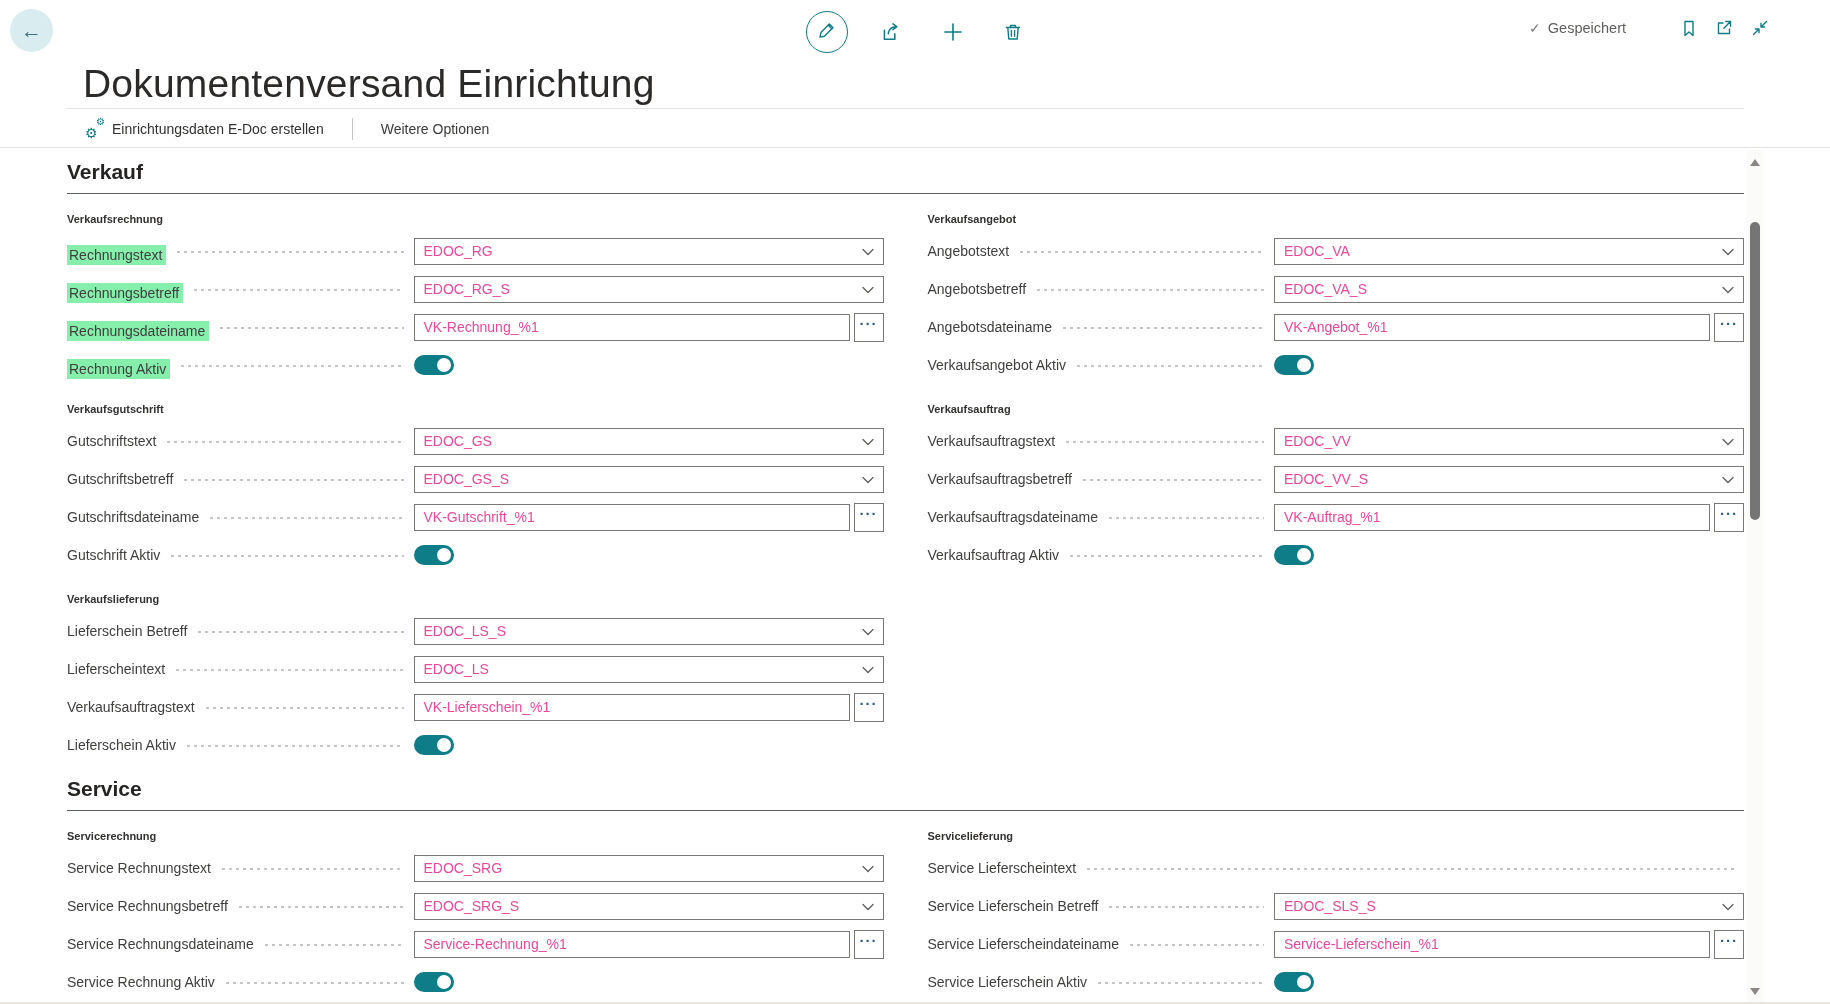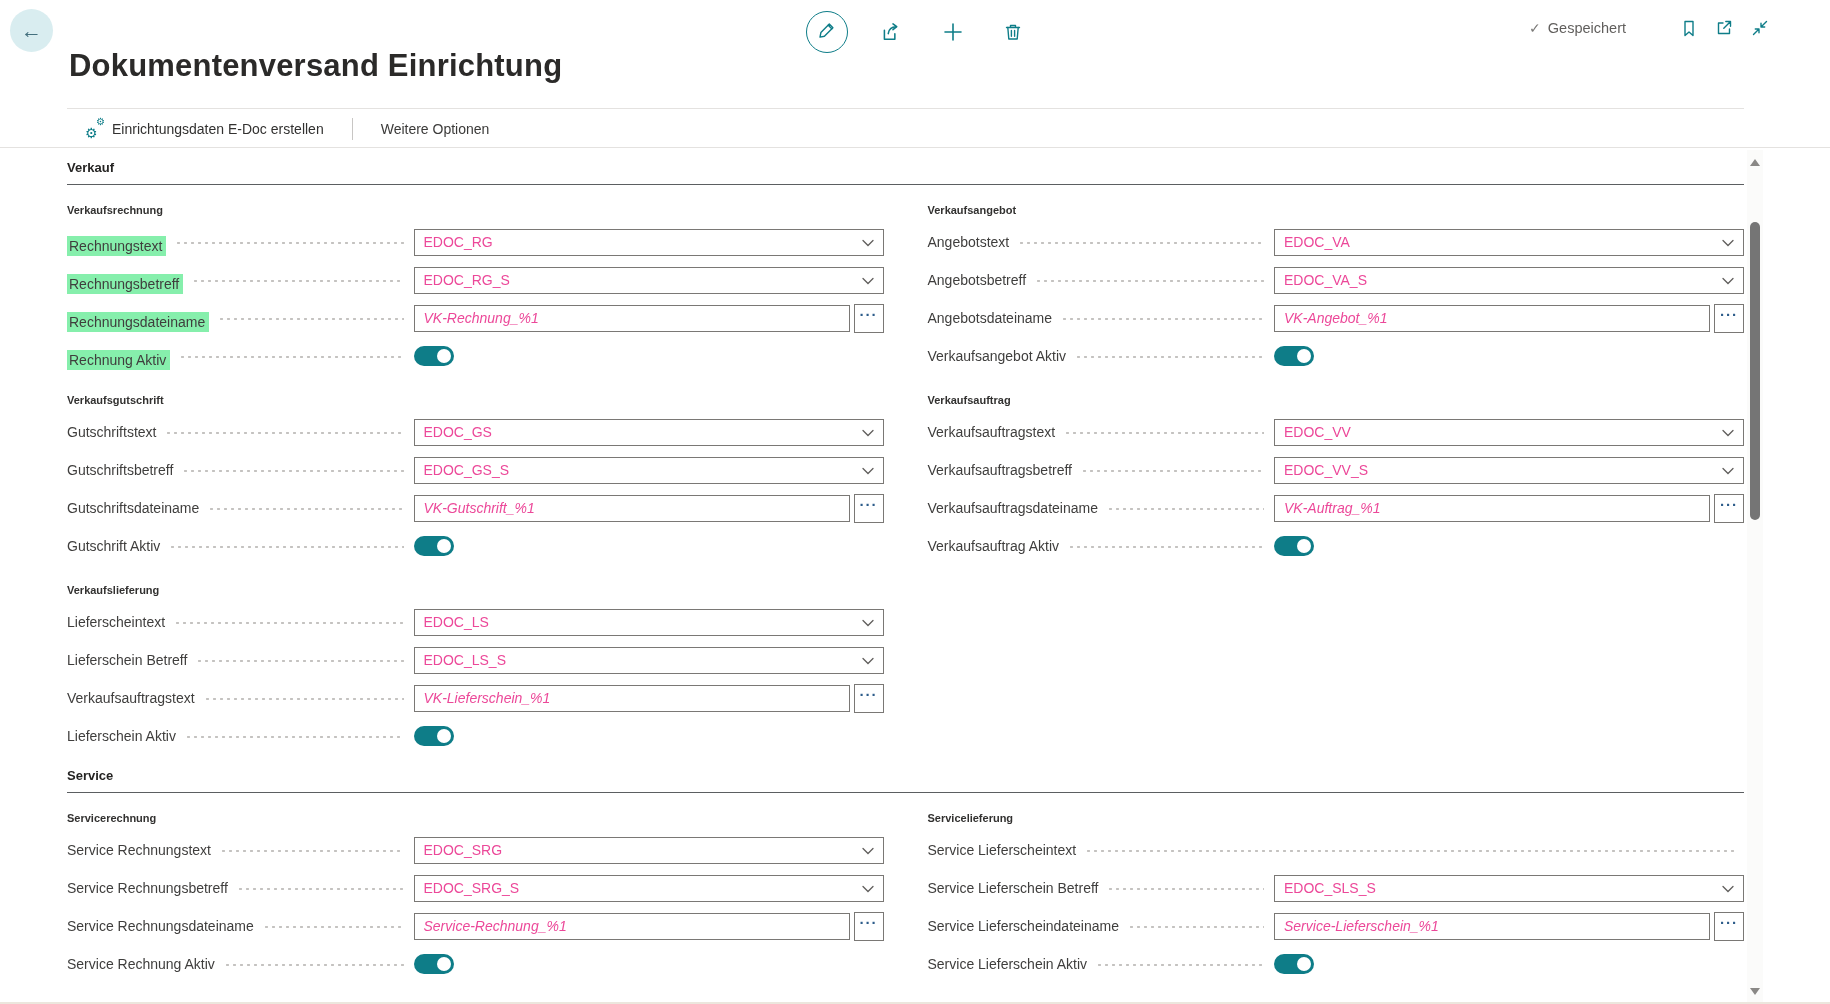--- a/index.html
+++ b/index.html
@@ -8,22 +8,22 @@
     background:#ffffff;color:#323130;
     font-family:"Liberation Sans",sans-serif;
   }
   
   .back-btn{
     position:absolute;left:10px;top:9px;width:43px;height:43px;border-radius:50%;
     background:#d9edf0;display:flex;align-items:center;justify-content:center;
     color:#44707e;font-size:21px;cursor:pointer;border:none;
   }
   .page-title{
-    position:absolute;left:69px;top:48px;margin:0;
-    font-size:31px;font-weight:700;color:#2b2a29;letter-spacing:.2px;
+    position:absolute;left:69px;top:48px;margin:14px;
+    font-size:39px;font-weight:400;color:#2b2a29;letter-spacing:.2px;
   }
   .top-actions{
     position:absolute;left:806px;top:10px;height:44px;
     display:flex;align-items:center;
   }
   .icon-circle{
     width:40px;height:40px;border:1.5px solid #0e7d88;border-radius:50%;
     display:flex;align-items:center;justify-content:center;background:#fff;cursor:pointer;
   }
   .tb-icon{display:flex;align-items:center;justify-content:center;cursor:pointer;}
@@ -54,21 +54,21 @@
   .gear-wrap{position:relative;width:18px;height:18px;color:#0e7d88;}
   .gear-main{position:absolute;left:0;bottom:-2px;font-size:14px;line-height:14px;}
   .gear-small{position:absolute;right:-2px;top:-3px;font-size:10px;line-height:10px;}
   .vdivider{width:1px;height:22px;background:#c8c6c4;margin:0 22px;}
   
   main{
     position:absolute;left:67px;top:147px;width:1677px;bottom:0;overflow:hidden;
   }
   section + section{margin-top:1px;}
   .section-title{
-    margin:13px 0 0;font-size:13px;font-weight:600;color:#252423;
+    margin:13px 0 0;font-size:21px;font-weight:600;color:#252423;
     padding-bottom:9px;border-bottom:1px solid#5b5e61;
   }
   .cols{display:grid;grid-template-columns:1fr 1fr;column-gap:44px;align-items:start;}
   .group{margin-top:12px;}
   .group-title{
     font-size:11px;font-weight:700;color:#323130;height:26px;
     display:flex;align-items:center;
   }
   .row{display:flex;align-items:center;height:38px;}
   .flabel{font-size:14px;color:#3f3e3d;white-space:nowrap;flex:none;}
@@ -77,21 +77,21 @@
     flex:1;height:2px;align-self:center;margin:2px 10px 0 9px;
     background-image:radial-gradient(circle,#c4c2c0 1.1px,rgba(0,0,0,0) 1.3px);
     background-size:7px 2px;background-repeat:repeat-x;
   }
   .control{width:470px;flex:none;display:flex;align-items:center;}
   .box{
     border:1px solid #7a7875;height:27px;box-sizing:border-box;background:#fff;
     display:flex;align-items:center;padding:0 9px;font-size:14px;color:#ec4899;
   }
   .select-box{flex:1;justify-content:space-between;cursor:pointer;}
-  .text-box{flex:1;font-style:italic;}
+  .text-box{flex:1;}
   .assist{
     width:30px;height:29px;box-sizing:border-box;margin-left:4px;flex:none;
     border:1px solid #7a7875;background:#fff;cursor:pointer;
     display:flex;align-items:center;justify-content:center;
     color:#2d5c8a;font-size:15px;font-weight:bold;letter-spacing:1px;line-height:10px;
     padding-bottom:6px;
   }
   .toggle{
     width:40px;height:20px;border-radius:10px;background:#0e7d88;position:relative;cursor:pointer;flex:none;
   }
@@ -297,37 +297,37 @@
               <div class="control">
                 <div class="toggle">
                   <div class="knob"></div>
                 </div>
               </div>
             </div>
           </div>
           <div class="group">
             <div class="group-title">Verkaufslieferung</div>
             <div class="row">
+              <span class="flabel">Lieferschein Betreff</span>
+              <span class="leader"></span>
+              <div class="control">
+                <div class="box select-box">
+                  <span>EDOC_LS_S</span>
+                  <span class="chev"><svg class="ico-gray" width="12" height="8" viewBox="0 0 12 8">
+                      <path d="M1 1.5 L6 6.5 L11 1.5"></path>
+                    </svg></span>
+                </div>
+              </div>
+            </div>
+            <div class="row">
               <span class="flabel">Lieferscheintext</span>
               <span class="leader"></span>
               <div class="control">
                 <div class="box select-box">
                   <span>EDOC_LS</span>
-                  <span class="chev"><svg class="ico-gray" width="12" height="8" viewBox="0 0 12 8">
-                      <path d="M1 1.5 L6 6.5 L11 1.5"></path>
-                    </svg></span>
-                </div>
-              </div>
-            </div>
-            <div class="row">
-              <span class="flabel">Lieferschein Betreff</span>
-              <span class="leader"></span>
-              <div class="control">
-                <div class="box select-box">
-                  <span>EDOC_LS_S</span>
                   <span class="chev"><svg class="ico-gray" width="12" height="8" viewBox="0 0 12 8">
                       <path d="M1 1.5 L6 6.5 L11 1.5"></path>
                     </svg></span>
                 </div>
               </div>
             </div>
             <div class="row">
               <span class="flabel">Verkaufsauftragstext</span>
               <span class="leader"></span>
               <div class="control">

